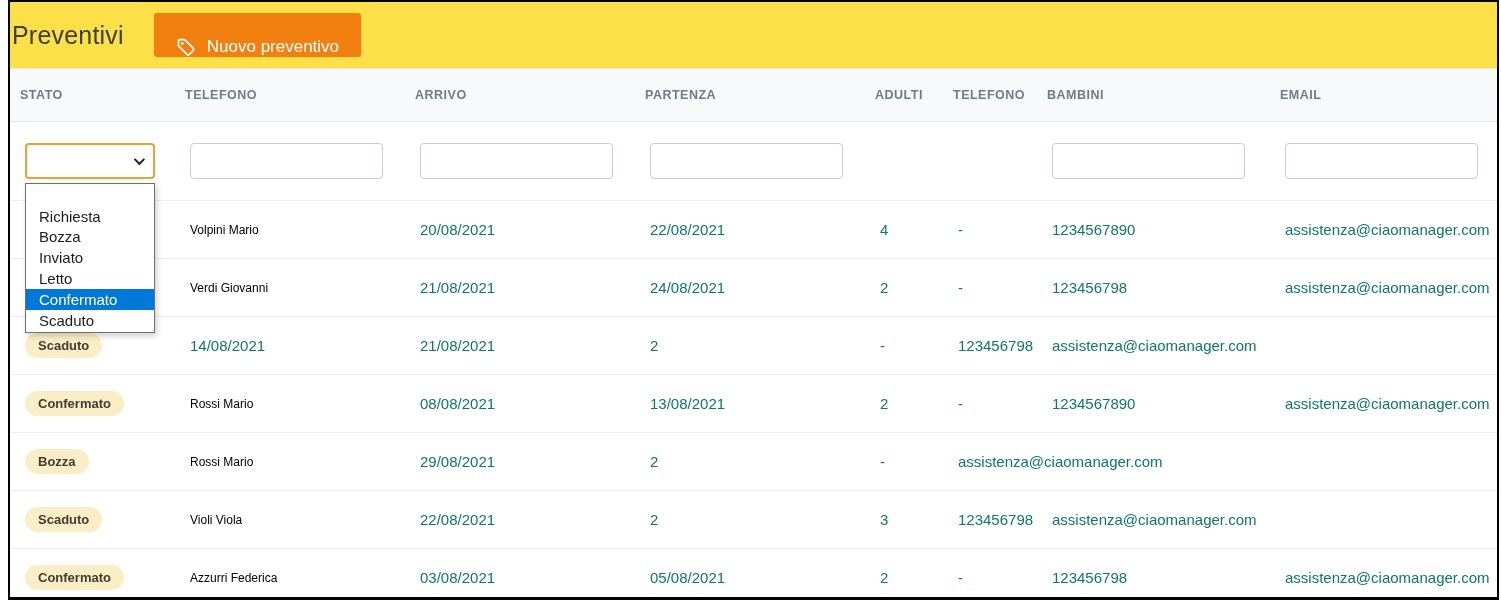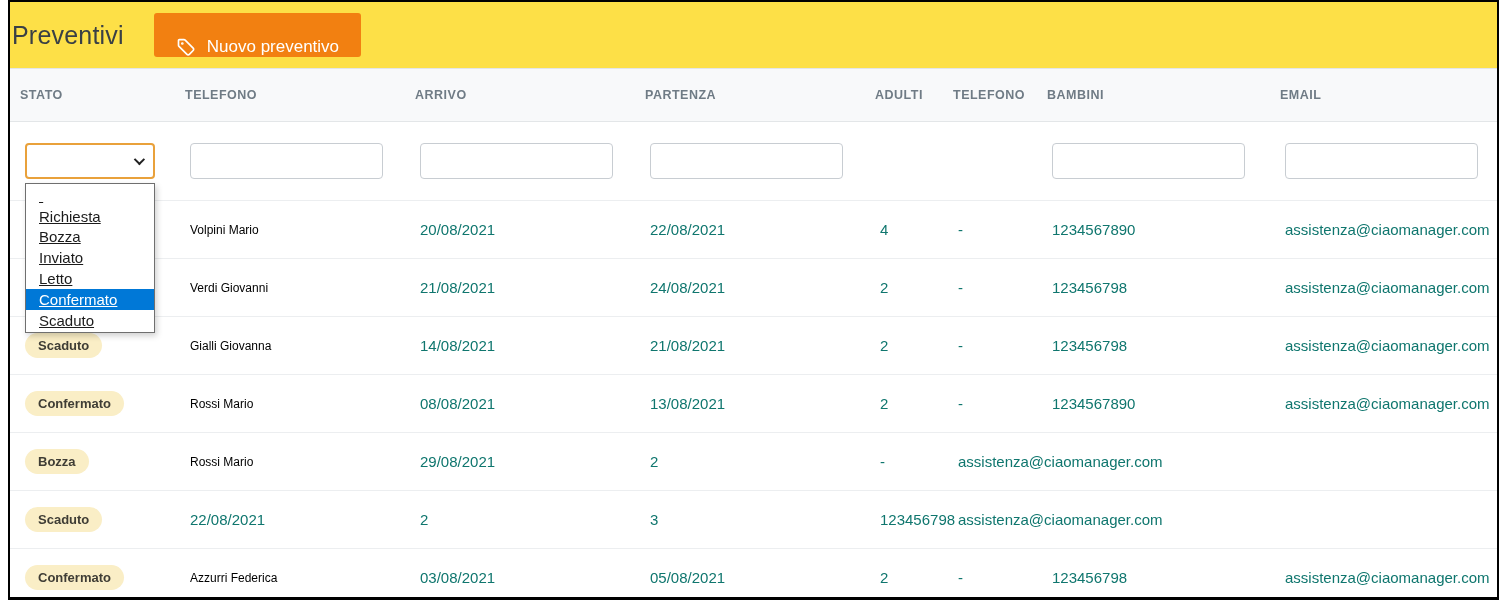--- a/index.html
+++ b/index.html
@@ -52,21 +52,21 @@
     font-size:13px; font-weight:700; padding:5px 13px; border-radius:13px; line-height:1.2;
   }
   .c-cliente { color:#000000; font-size:12px; cursor:pointer; }
   .c-text { color:#0f766e; font-size:15px; }
   
   .dropdown {
     position:absolute; left:15px; top:181px; width:130px; z-index:20;
     background:#fff; border:1px solid #6f6f6f; box-shadow:2px 3px 6px rgba(0,0,0,0.18);
     padding:1px 0;
   }
-  .opt { height:20.8px; display:flex; align-items:center; padding-left:13px; font-size:15px; color:#1b1b1b; cursor:pointer;text-decoration:underline; }
+  .opt { height:20.8px; display:flex; align-items:center; padding-left:13px; font-size:15px; color:#1b1b1b; cursor:pointer; }
   .opt.sel { background:#0078d7; color:#fff; }
 </style>
 </head>
 <body>
 
 <div class="frame">
 
   <div class="topbar">
     <h1 class="page-title">Preventivi</h1>
     <button class="new-btn">
@@ -137,21 +137,20 @@
     <div class="cell c-text">2</div>
     <div class="cell c-text">-</div>
     <div class="cell c-text">123456798</div>
     <div class="cell c-text">assistenza@ciaomanager.com</div>
   </div>
 
   <div class="grid trow">
     <div class="cell">
           <span class="status-badge">Scaduto</span>
         </div>
-    <div class="cell c-cliente">Gialli Giovanna</div>
     <div class="cell c-text">14/08/2021</div>
     <div class="cell c-text">21/08/2021</div>
     <div class="cell c-text">2</div>
     <div class="cell c-text">-</div>
     <div class="cell c-text">123456798</div>
     <div class="cell c-text">assistenza@ciaomanager.com</div>
   </div>
 
   <div class="grid trow">
     <div class="cell">
@@ -174,20 +173,21 @@
     <div class="cell c-text">29/08/2021</div>
     <div class="cell c-text">2</div>
     <div class="cell c-text">-</div>
     <div class="cell c-text">assistenza@ciaomanager.com</div>
   </div>
 
   <div class="grid trow">
     <div class="cell">
           <span class="status-badge">Scaduto</span>
         </div>
+    <div class="cell c-cliente">Violi Viola</div>
     <div class="cell c-text">22/08/2021</div>
     <div class="cell c-text">2</div>
     <div class="cell c-text">3</div>
     <div class="cell c-text">123456798</div>
     <div class="cell c-text">assistenza@ciaomanager.com</div>
   </div>
 
   <div class="grid trow">
     <div class="cell">
           <span class="status-badge">Confermato</span>

